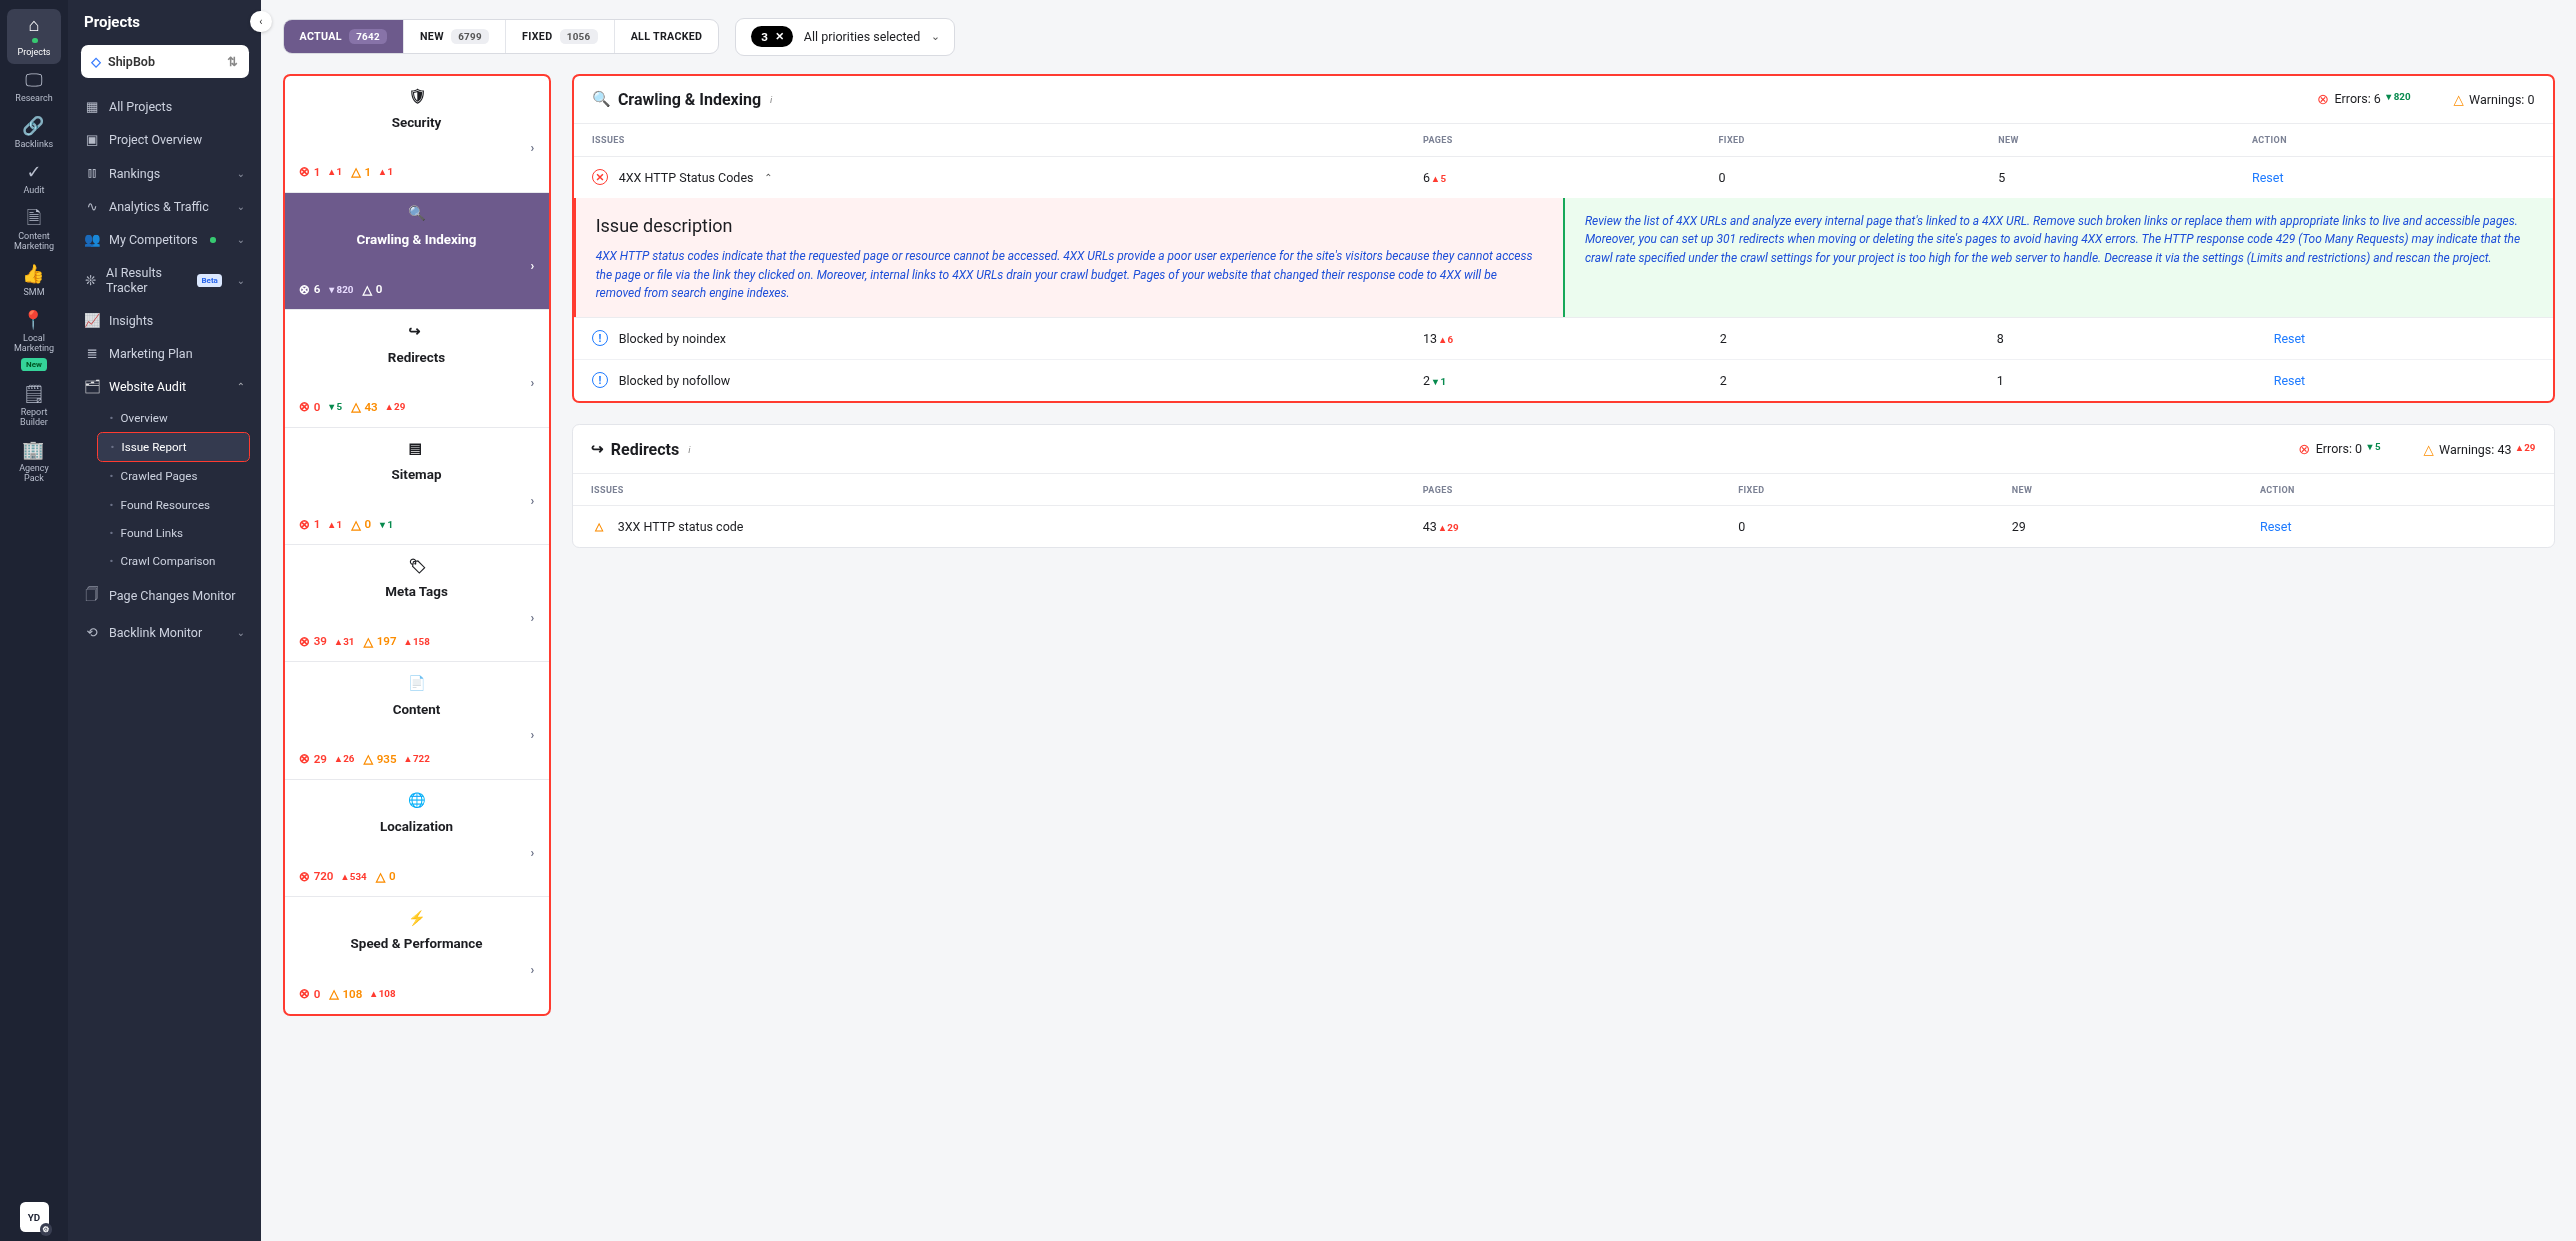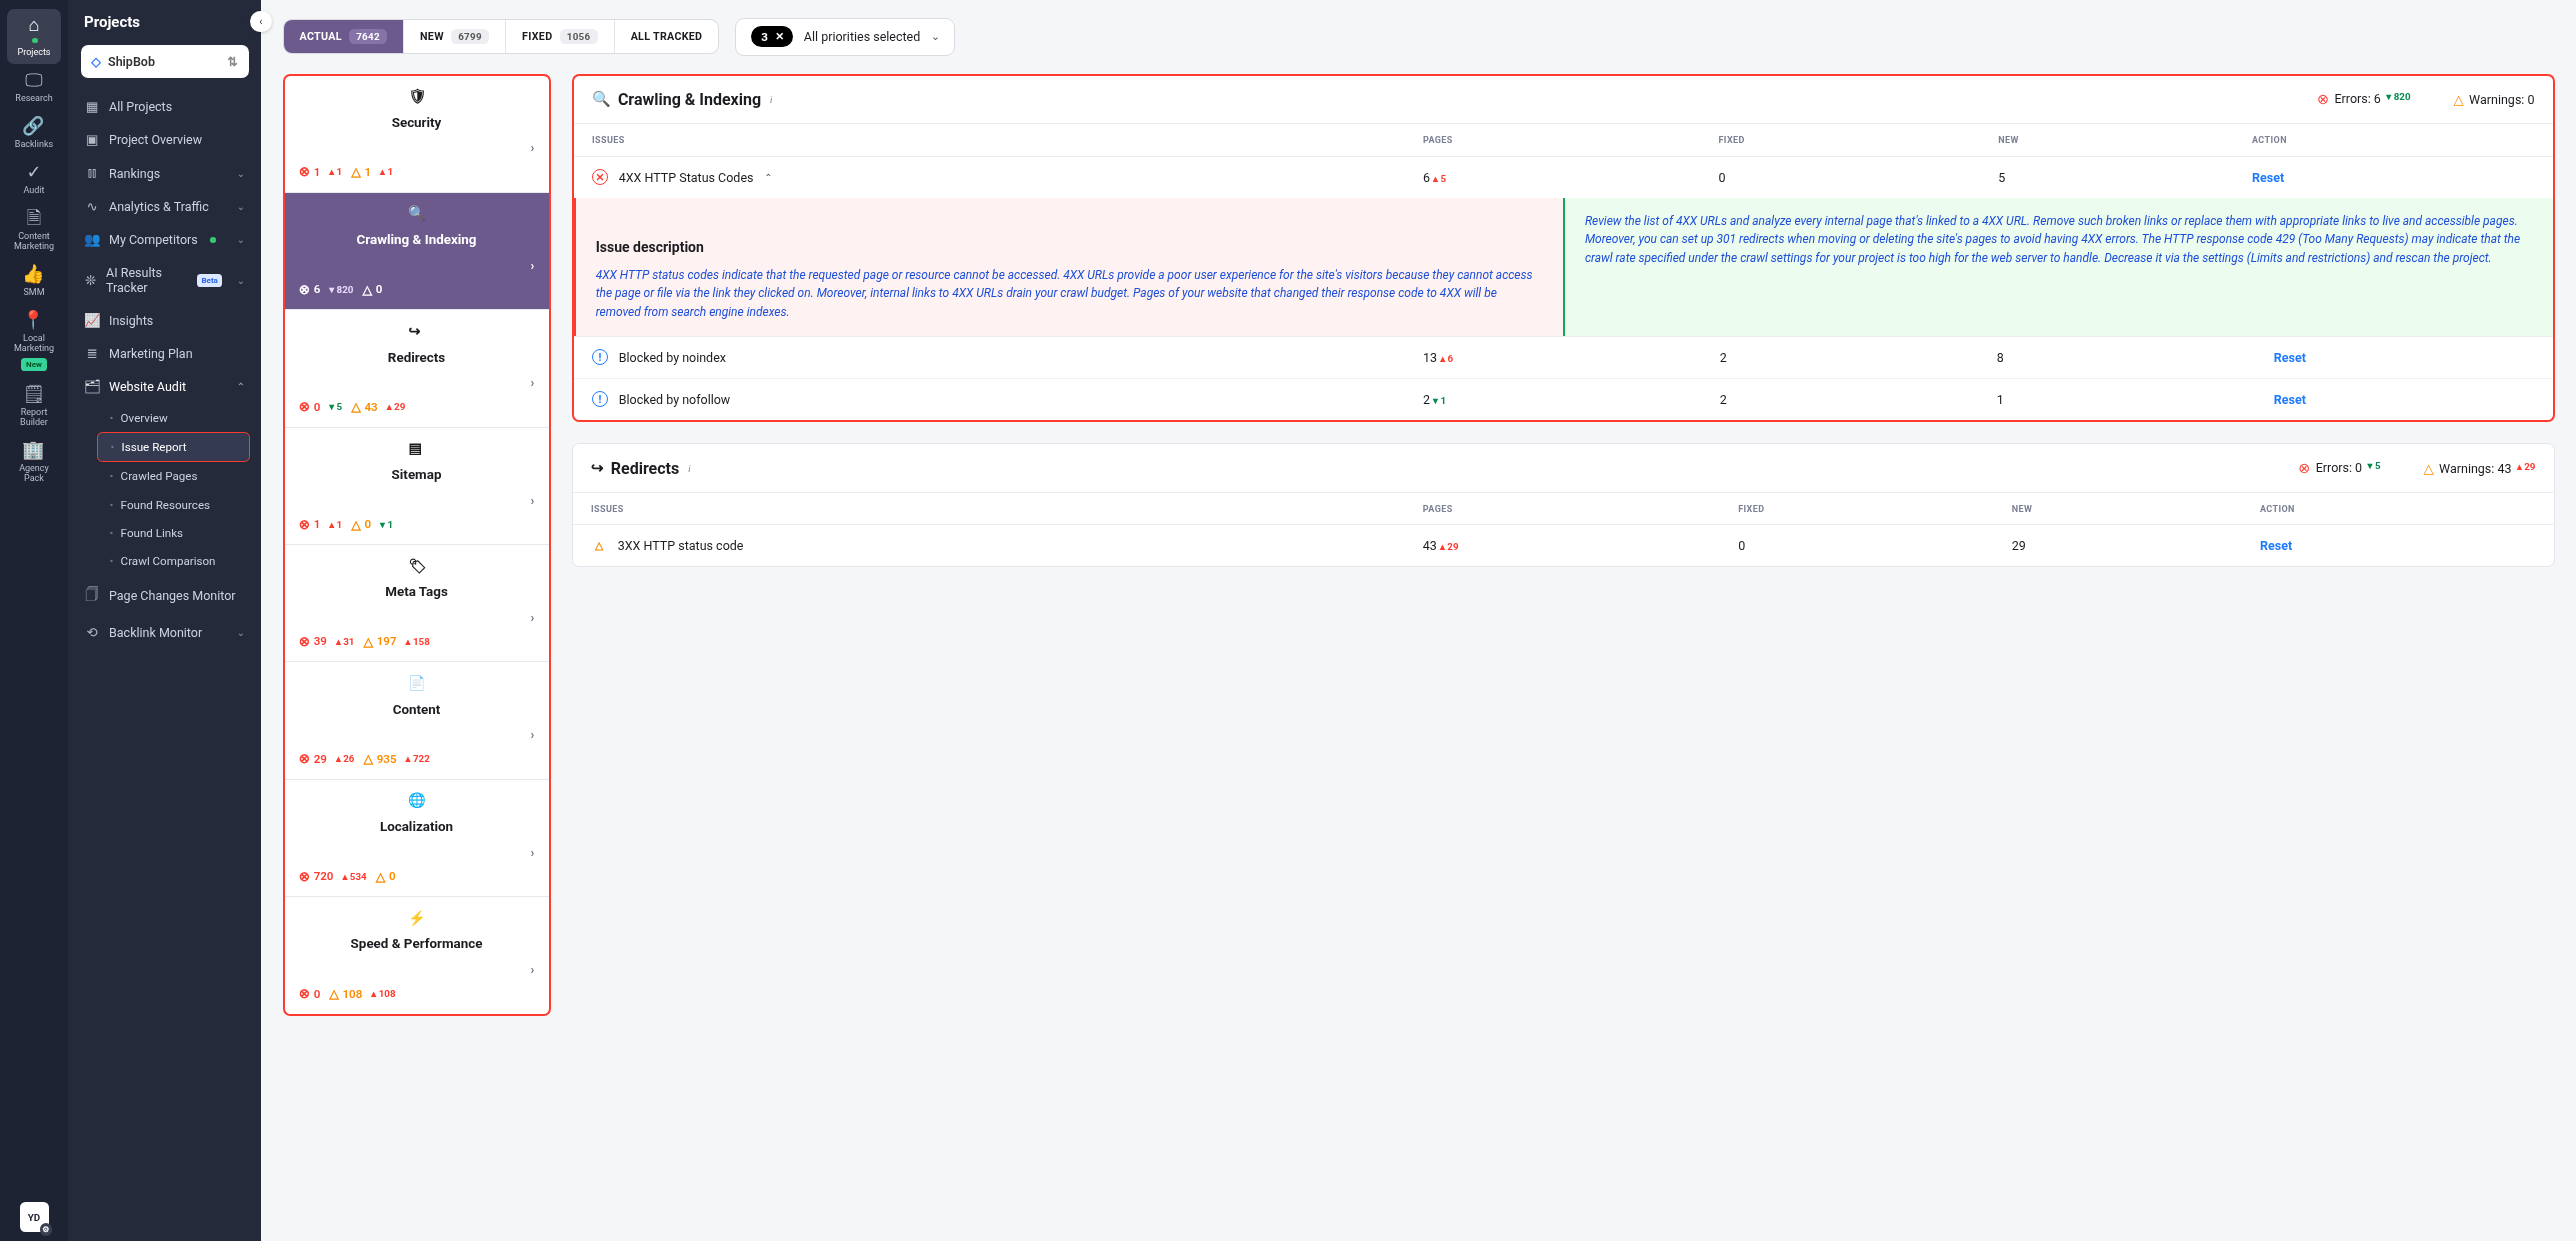--- a/index.html
+++ b/index.html
@@ -93,26 +93,26 @@
 .tbl { width:100%; border-collapse:collapse; }
 .tbl th { text-align:left; font-size:9px; font-weight:700; letter-spacing:0.4px; color:#7b8194; padding:10.7px 18px; border-bottom:0.9px solid #ebecef; text-transform:uppercase; }
 .tbl td { padding:12.5px 18px; border-bottom:0.9px solid #f0f1f4; font-size:12.5px; vertical-align:middle; }
 .tbl tr:last-child td { border-bottom:none; }
 .row-ic { display:inline-flex; width:16px; height:16px; align-items:center; justify-content:center; border-radius:50%; font-size:10.7px; font-weight:700; }
 .row-ic.err { color:#ff3b30; border:1.3px solid #ff3b30; }
 .row-ic.info { color:#1e7bff; border:1.3px solid #1e7bff; }
 .row-ic.warn { color:#fb8c00; }
 .issue-name { display:flex; align-items:center; gap:10.7px; }
 .issue-name .caret { font-size:9.8px; color:#555; }
-.action-link { color:#1e7bff; cursor:pointer;font-weight:bold; }
+.action-link { color:#1e7bff; cursor:pointer; }
 .pg-cell { white-space:nowrap; }
 
 .expand { display:flex; border-bottom:0.9px solid #ebecef; }
 .expand-col { flex:1; padding:14.3px 19.7px; font-size:12px; line-height:1.55; }
-.expand-col h4 { font-size:14px; font-weight:700; margin-bottom:7.2px;margin-top:25px; }
+.expand-col h4 { font-size:18px; font-weight:400; margin-bottom:7.2px; }
 .expand-col p { font-style:italic; color:#1d4ed8; }
 .expand-desc { background:#fff2f2; border-left:2.7px solid #ff3b30; }
 .expand-fix { background:#ecfcef; border-left:2.7px solid #17a859; }
 
 
 .ic-home::before{content:"⌂";} .ic-monitor::before{content:"🖵";} .ic-link::before{content:"🔗";} .ic-check::before{content:"✓";}
 .ic-doc::before{content:"🗎";} .ic-thumb::before{content:"👍";} .ic-pin::before{content:"📍";} .ic-report::before{content:"🗒";}
 .ic-buildings::before{content:"🏢";}
 .ic-grid::before{content:"▦";} .ic-overview::before{content:"▣";} .ic-bars::before{content:"⫾⫾";} .ic-pulse::before{content:"∿";}
 .ic-people::before{content:"👥";} .ic-spark::before{content:"❊";} .ic-trend::before{content:"📈";} .ic-plan::before{content:"≣";}

